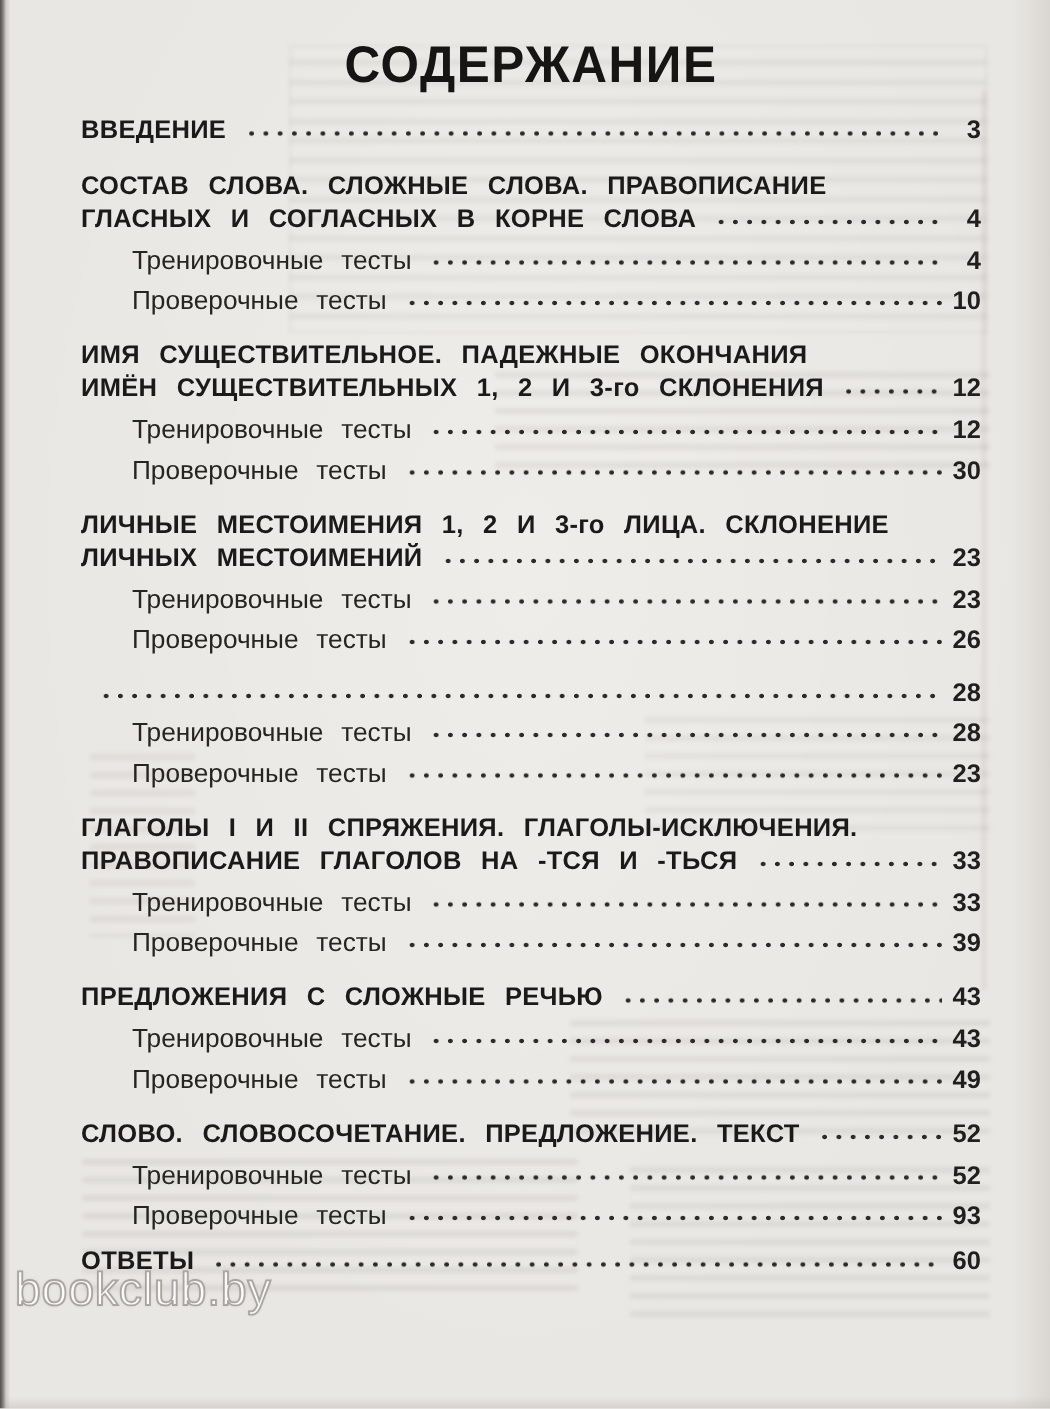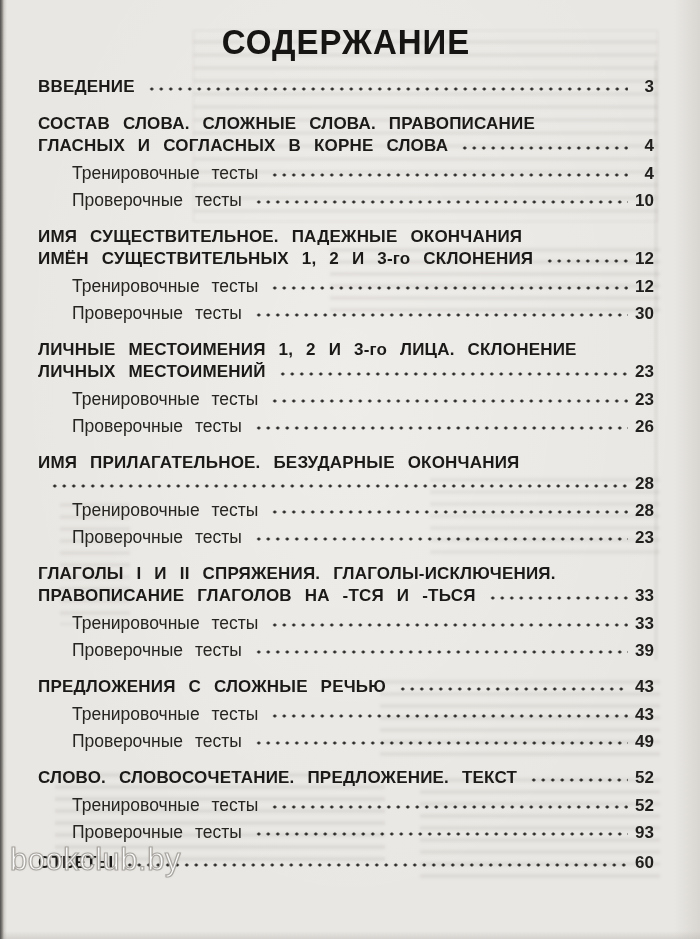--- a/index.html
+++ b/index.html
@@ -11,20 +11,21 @@
     overflow: hidden;
     color: #1d1c1a;
   }
   .page {
     position: absolute; inset: 0;
     background:
       radial-gradient(ellipse at 50% 40%, rgba(255,255,255,0.25), rgba(0,0,0,0) 70%),
       linear-gradient(to left, rgba(180,176,170,0.30), rgba(180,176,170,0) 26px),
       linear-gradient(to top, rgba(120,116,110,0.18), rgba(120,116,110,0) 8px),
       #e9e7e3;
+    padding-left: 16px;
   }
   
   .scan-edge {
     position: absolute; left: 0; top: 0; bottom: 0; width: 7px;
     background: linear-gradient(to right, #504f4d 0px, #84817d 2px, rgba(175,172,167,0.45) 4px, rgba(175,172,167,0) 7px);
     z-index: 3;
   }
   
   .ghost { position: absolute; pointer-events: none; filter: blur(1.5px); z-index: 1; }
   .ghost-box {
@@ -186,21 +187,20 @@
         <span class="pg">23</span>
       </div>
       <div class="row sub">
         <span class="s-text">Проверочные тесты</span>
         <span class="leader"></span>
         <span class="pg">26</span>
       </div>
     </div>
 
     <div class="section">
-      <div class="h-line">ИМЯ ПРИЛАГАТЕЛЬНОЕ. БЕЗУДАРНЫЕ ОКОНЧАНИЯ</div>
       <div class="row">
         <span class="leader"></span>
         <span class="pg">28</span>
       </div>
       <div class="row sub">
         <span class="s-text">Тренировочные тесты</span>
         <span class="leader"></span>
         <span class="pg">28</span>
       </div>
       <div class="row sub">

